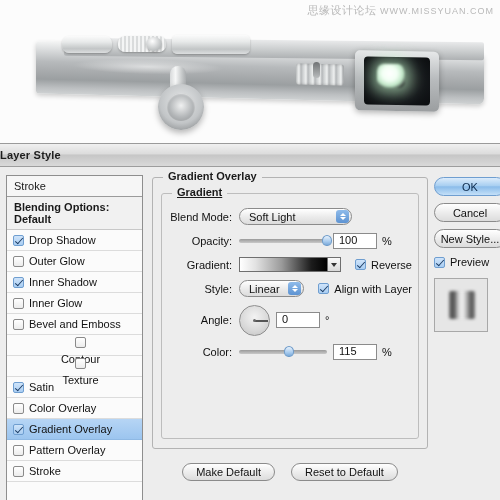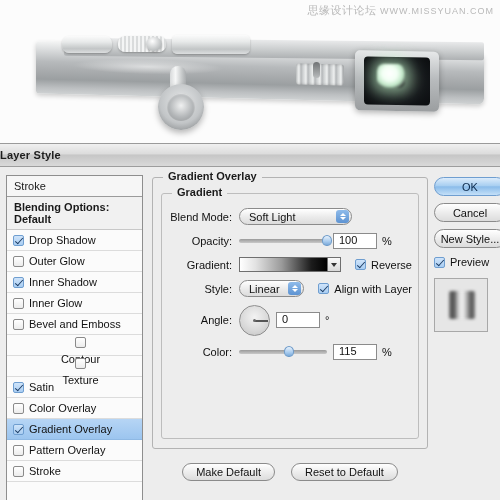--- a/index.html
+++ b/index.html
@@ -253,21 +253,21 @@
     position:absolute;
     left:8px; top:15px; right:8px; bottom:9px;
     border:1px solid #bdbdbd;
     border-radius:3px;
   }
   .group-inner-title {
     position:absolute;
     left:10px; top:-8px;
     background:#ededed;
     padding:0 5px;
-    font-size:11px; font-weight:bold; color:#1a1a1a;
+    font-size:11px; font-weight:bold; color:#1a1a1a;text-decoration:underline;
   }
   .fields {
     position:absolute;
     left:0; top:14px; right:6px;
     display:flex; flex-direction:column;
     gap:7px;
   }
   .field-row {
     display:flex; align-items:center;
     font-size:11px; color:#111;

